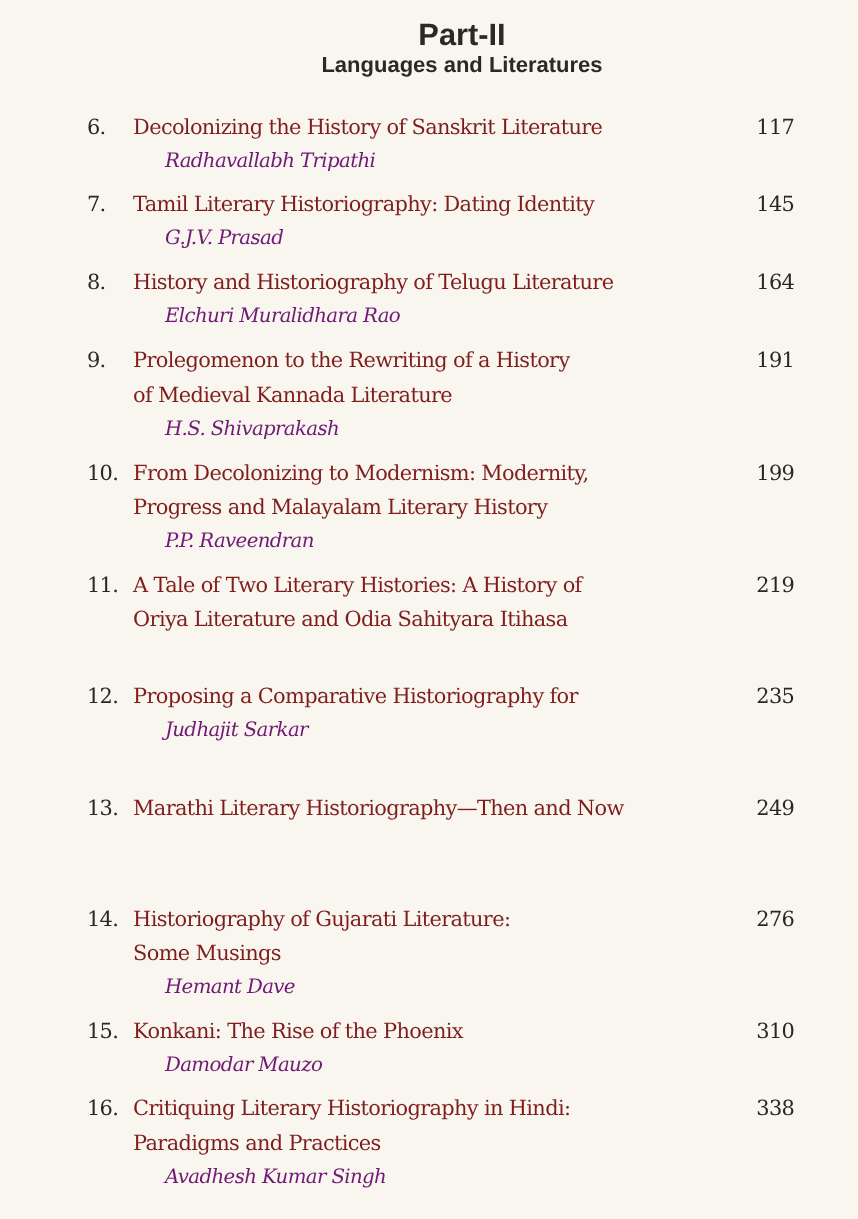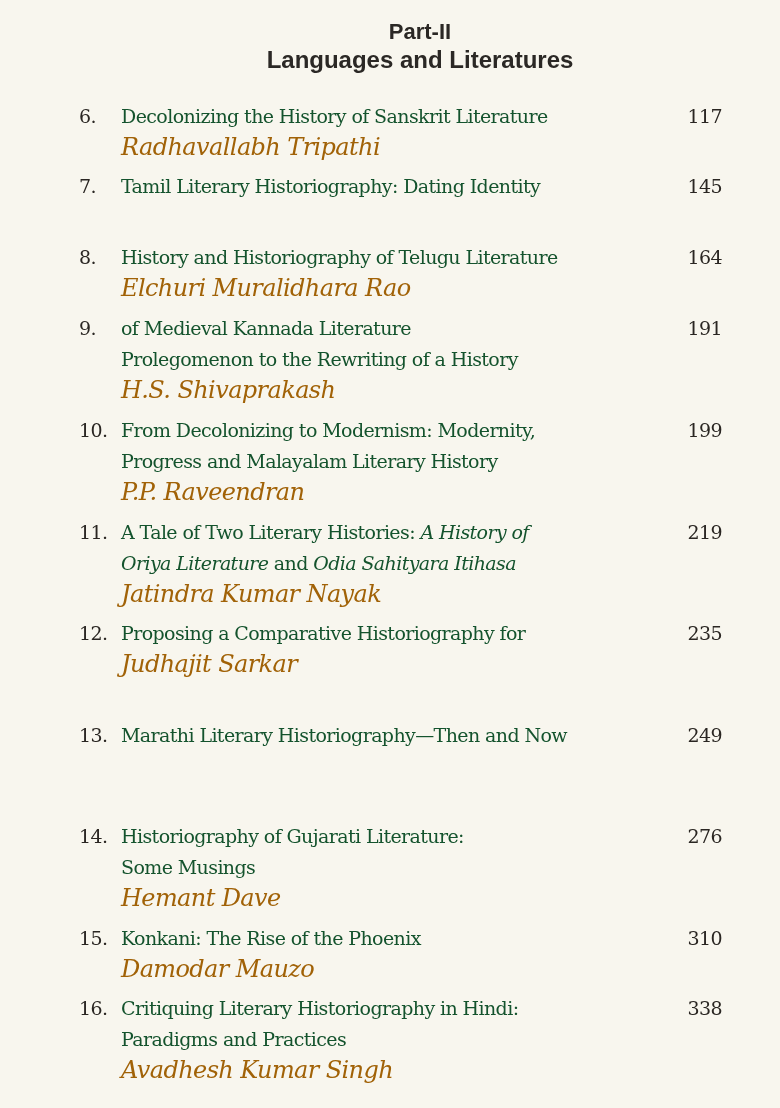--- a/index.html
+++ b/index.html
@@ -24,26 +24,26 @@
       position: absolute;
       left: 0;
       width: 780px;
       top: 18px;
       text-align: center;
       font-family: "Liberation Sans", sans-serif;
       font-weight: bold;
       color: #2b2825;
     }
     .part-label {
-      font-size: 22px;
+      font-size: 28px;
       line-height: 27px;
       margin-left: 60px;
     }
     .part-title {
-      font-size: 24px;
+      font-size: 20px;
       line-height: 29px;
       margin-left: 60px;
     }
     .entries {
       position: absolute;
       left: 0;
       top: 0;
       width: 780px;
     }
     .entry {
@@ -63,30 +63,31 @@
     }
     .entry .body {
       position: absolute;
       left: 121px;
       top: 0;
       width: 560px;
     }
     .entry .title-line {
       line-height: 31px;
       white-space: nowrap;
-      color: #14532d;
+      color: #7f1d1d;
     }
     .entry .author {
       font-style: italic;
       line-height: 30px;
       white-space: nowrap;
-      color: #a16207;
-      font-size: 24px;
-    }
-    .entry .it { font-style: italic; }
+      color: #701a75;
+      font-size: 18px;
+      margin-left: 29px;
+    }
+    .entry .it { }
     .entry .page-num {
       position: absolute;
       right: 58px;
       top: 0;
       line-height: 31px;
       text-align: right;
       color: #2a2622;
     }
   </style>
 </head>
@@ -107,59 +108,59 @@
         <div class="title-line">Decolonizing the History of Sanskrit Literature</div>
         <div class="author">Radhavallabh Tripathi</div>
       </div>
       <span class="page-num">117</span>
     </div>
 
     <div class="entry" style="top:171px;">
       <span class="num">7.</span>
       <div class="body">
         <div class="title-line">Tamil Literary Historiography: Dating Identity</div>
+        <div class="author">G.J.V. Prasad</div>
       </div>
       <span class="page-num">145</span>
     </div>
 
     <div class="entry" style="top:242px;">
       <span class="num">8.</span>
       <div class="body">
         <div class="title-line">History and Historiography of Telugu Literature</div>
         <div class="author">Elchuri Muralidhara Rao</div>
       </div>
       <span class="page-num">164</span>
     </div>
 
     <div class="entry" style="top:313px;">
       <span class="num">9.</span>
       <div class="body">
+        <div class="title-line">Prolegomenon to the Rewriting of a History</div>
         <div class="title-line">of Medieval Kannada Literature</div>
-        <div class="title-line">Prolegomenon to the Rewriting of a History</div>
         <div class="author">H.S. Shivaprakash</div>
       </div>
       <span class="page-num">191</span>
     </div>
 
     <div class="entry" style="top:415px;">
       <span class="num">10.</span>
       <div class="body">
         <div class="title-line">From Decolonizing to Modernism: Modernity,</div>
         <div class="title-line">Progress and Malayalam Literary History</div>
         <div class="author">P.P. Raveendran</div>
       </div>
       <span class="page-num">199</span>
     </div>
 
     <div class="entry" style="top:517px;">
       <span class="num">11.</span>
       <div class="body">
         <div class="title-line"><span>A Tale of Two Literary Histories: </span><span class="it">A History of</span></div>
         <div class="title-line"><span class="it">Oriya Literature</span><span> and </span><span class="it">Odia Sahityara Itihasa</span></div>
-        <div class="author">Jatindra Kumar Nayak</div>
       </div>
       <span class="page-num">219</span>
     </div>
 
     <div class="entry" style="top:618px;">
       <span class="num">12.</span>
       <div class="body">
         <div class="title-line">Proposing a Comparative Historiography for</div>
         <div class="author">Judhajit Sarkar</div>
       </div>

